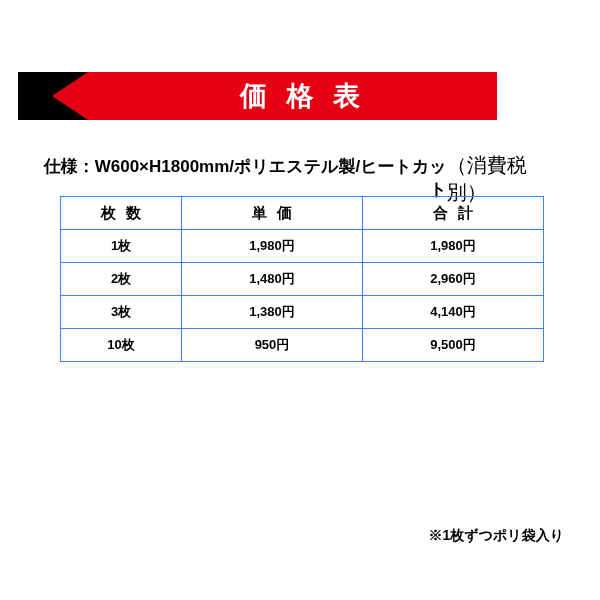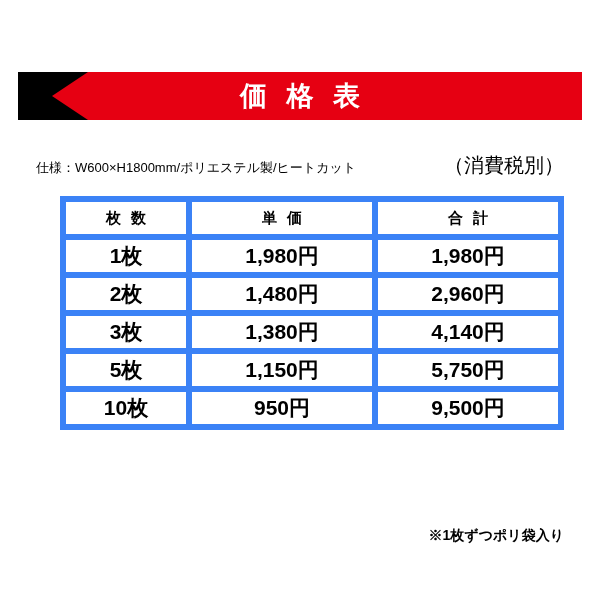--- a/index.html
+++ b/index.html
@@ -19,21 +19,21 @@
     width: 600px;
     height: 600px;
     box-sizing: border-box;
   }
 
   
   .banner {
     position: absolute;
     left: 18px;
     top: 72px;
-    width: 564px;
+    width: 479px;
     height: 48px;
     background: #e60012;
     overflow: hidden;
   }
   .banner-black {
     position: absolute;
     left: 0;
     top: 0;
     width: 70px;
     height: 48px;
@@ -59,60 +59,60 @@
   .spec-row {
     position: absolute;
     left: 36px;
     top: 152px;
     width: 528px;
     display: flex;
     align-items: baseline;
     justify-content: space-between;
   }
   .spec-text {
-    font-size: 13px;
-    font-weight: normal;
+    font-size: 17px;
+    font-weight: bold;
     letter-spacing: 0px;
     text-align: right;
   }
   .tax-note {
     font-size: 20px;
     font-weight: normal;
     letter-spacing: 0px;
   }
 
   
   .price-table {
     position: absolute;
     left: 60px;
     top: 196px;
     width: 480px;
     border-collapse: collapse;
     table-layout: fixed;
   }
   .price-table th,
   .price-table td {
-    border: 6px solid #3b82f6;
+    border: 1px solid #3b82f6;
     height: 32px;
     padding: 0;
     text-align: center;
     vertical-align: middle;
   }
   .price-table th {
     font-size: 15px;
     font-weight: bold;
     letter-spacing: 3px;
     text-indent: 3px;
   }
   .col-qty { width: 120px; }
   .col-unit { width: 180px; }
   .col-total { width: 180px; }
 
   .price-table td {
-    font-size: 21px;
+    font-size: 13px;
     font-weight: bold;
   }
   .cell-qty {
     letter-spacing: 0px;
   }
   .cell-money {
     padding-right: 18px;
     text-align: right;
     margin-top: 25px;
   }
@@ -161,25 +161,20 @@
         <td class="cell-qty">2枚</td>
         <td class="cell-money">1,480円</td>
         <td class="cell-money">2,960円</td>
       </tr>
       <tr>
         <td class="cell-qty">3枚</td>
         <td class="cell-money">1,380円</td>
         <td class="cell-money">4,140円</td>
       </tr>
       <tr>
-        <td class="cell-qty">5枚</td>
-        <td class="cell-money">1,150円</td>
-        <td class="cell-money">5,750円</td>
-      </tr>
-      <tr>
         <td class="cell-qty">10枚</td>
         <td class="cell-money">950円</td>
         <td class="cell-money">9,500円</td>
       </tr>
     </tbody>
   </table>
 
   <div class="footnote">※1枚ずつポリ袋入り</div>
 
 </div>

